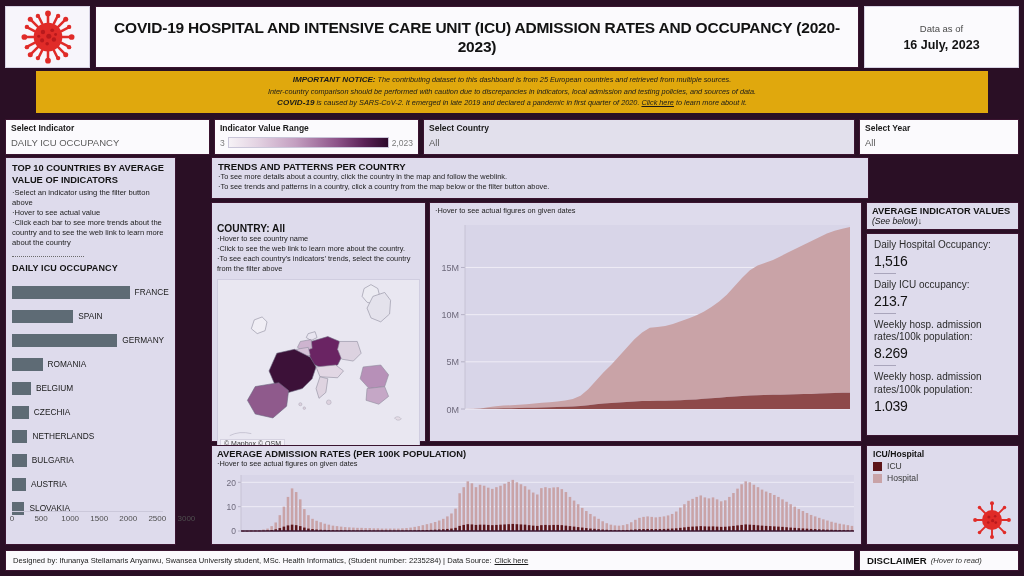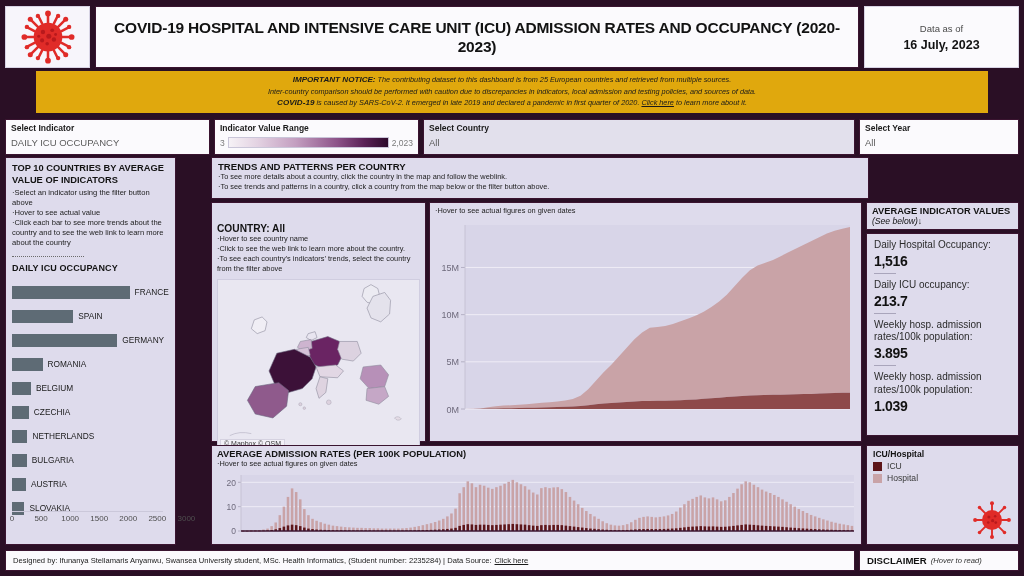--- a/index.html
+++ b/index.html
@@ -81,21 +81,21 @@
   .area-panel h2 { font-size: 9.6px; font-weight: bold; color: #131313; }
   .area-panel .hint { font-size: 7.4px; color: #1c1c1c; line-height: 1.35; }
   .area-plot { position: relative; margin-top: 3px; height: 206px; }
 
   .avg-panel { position: absolute; left: 866px; top: 202px; width: 153px; height: 240px; }
   .avg-head { background: #dedbec; border: 1px solid #3a1430; padding: 3px 5px; }
   .avg-head h2 { font-size: 9.3px; font-weight: bold; color: #131313; }
   .avg-head .sub { font-size: 8.6px; font-style: italic; color: #131313; }
   .avg-body { margin-top: 3px; height: 203px; background: #dedbec; border: 1px solid #3a1430; padding: 5px 7px; }
   .kpi-label { font-size: 10px; color: #2b2b2b; line-height: 1.28; }
-  .kpi-value { font-size: 14px; font-weight: bold; color: #111; margin-top: 1px; letter-spacing: -0.3px; }
+  .kpi-value { font-size: 14px; font-weight: normal; color: #111; margin-top: 1px; letter-spacing: -0.3px; }
   .kpi-sep { border-top: 1px solid #a9a5bb; width: 22px; margin: 4px 0 5px 0; }
 
   
   .rates-panel { position: absolute; left: 211px; top: 445px; width: 651px; height: 100px;
                  background: #dedbec; border: 1px solid #3a1430; padding: 3px 5px; }
   .rates-panel h2 { font-size: 9.3px; font-weight: bold; color: #131313; }
   .rates-panel .hint { font-size: 7.4px; color: #1c1c1c; line-height: 1.35; }
   .rates-plot { position: relative; margin-top: 2px; height: 70px; }
 
   .legend-panel { position: absolute; left: 866px; top: 445px; width: 153px; height: 100px;
@@ -378,21 +378,21 @@
         <div class="kpi-value">1,516</div>
       </div>
       <div class="kpi-sep"></div>
       <div>
         <div class="kpi-label">Daily ICU occupancy:</div>
         <div class="kpi-value">213.7</div>
       </div>
       <div class="kpi-sep"></div>
       <div>
         <div class="kpi-label">Weekly hosp. admission rates/100k population:</div>
-        <div class="kpi-value">3.895</div>
+        <div class="kpi-value">8.269</div>
       </div>
       <div class="kpi-sep"></div>
       <div>
         <div class="kpi-label">Weekly hosp. admission rates/100k population:</div>
         <div class="kpi-value">1.039</div>
       </div>
     </div>
   </div>
 
   <div class="rates-panel">

